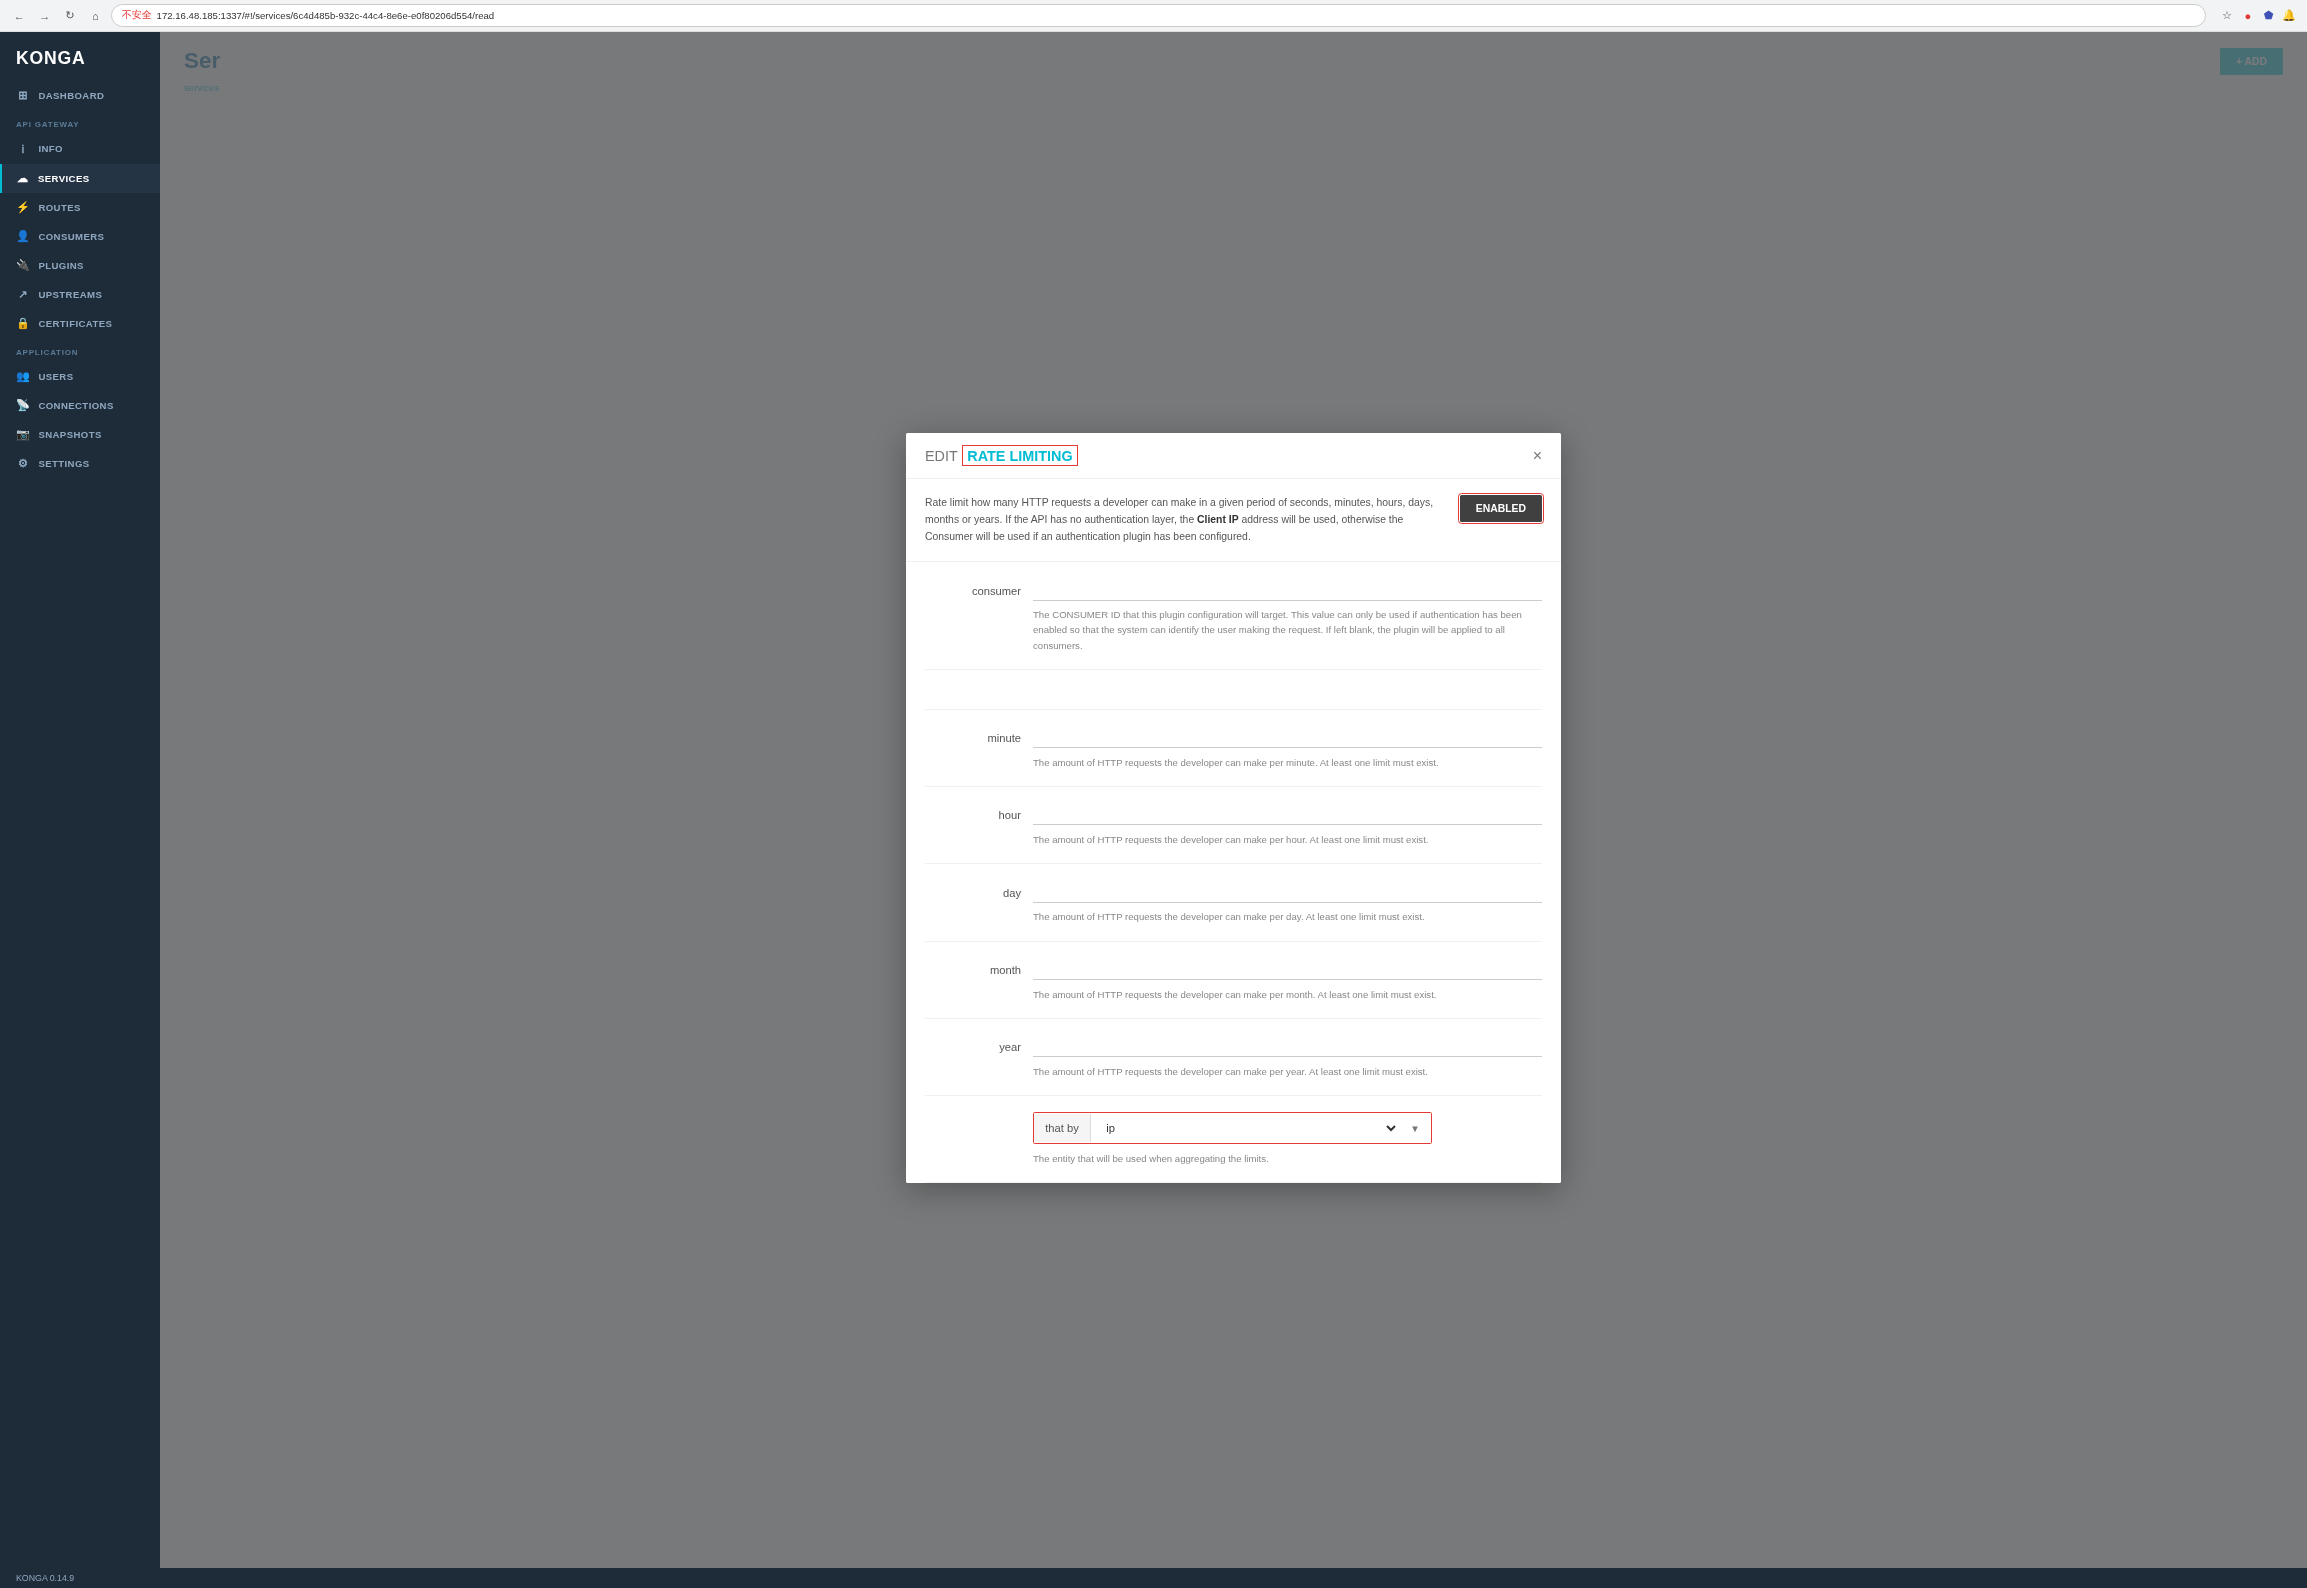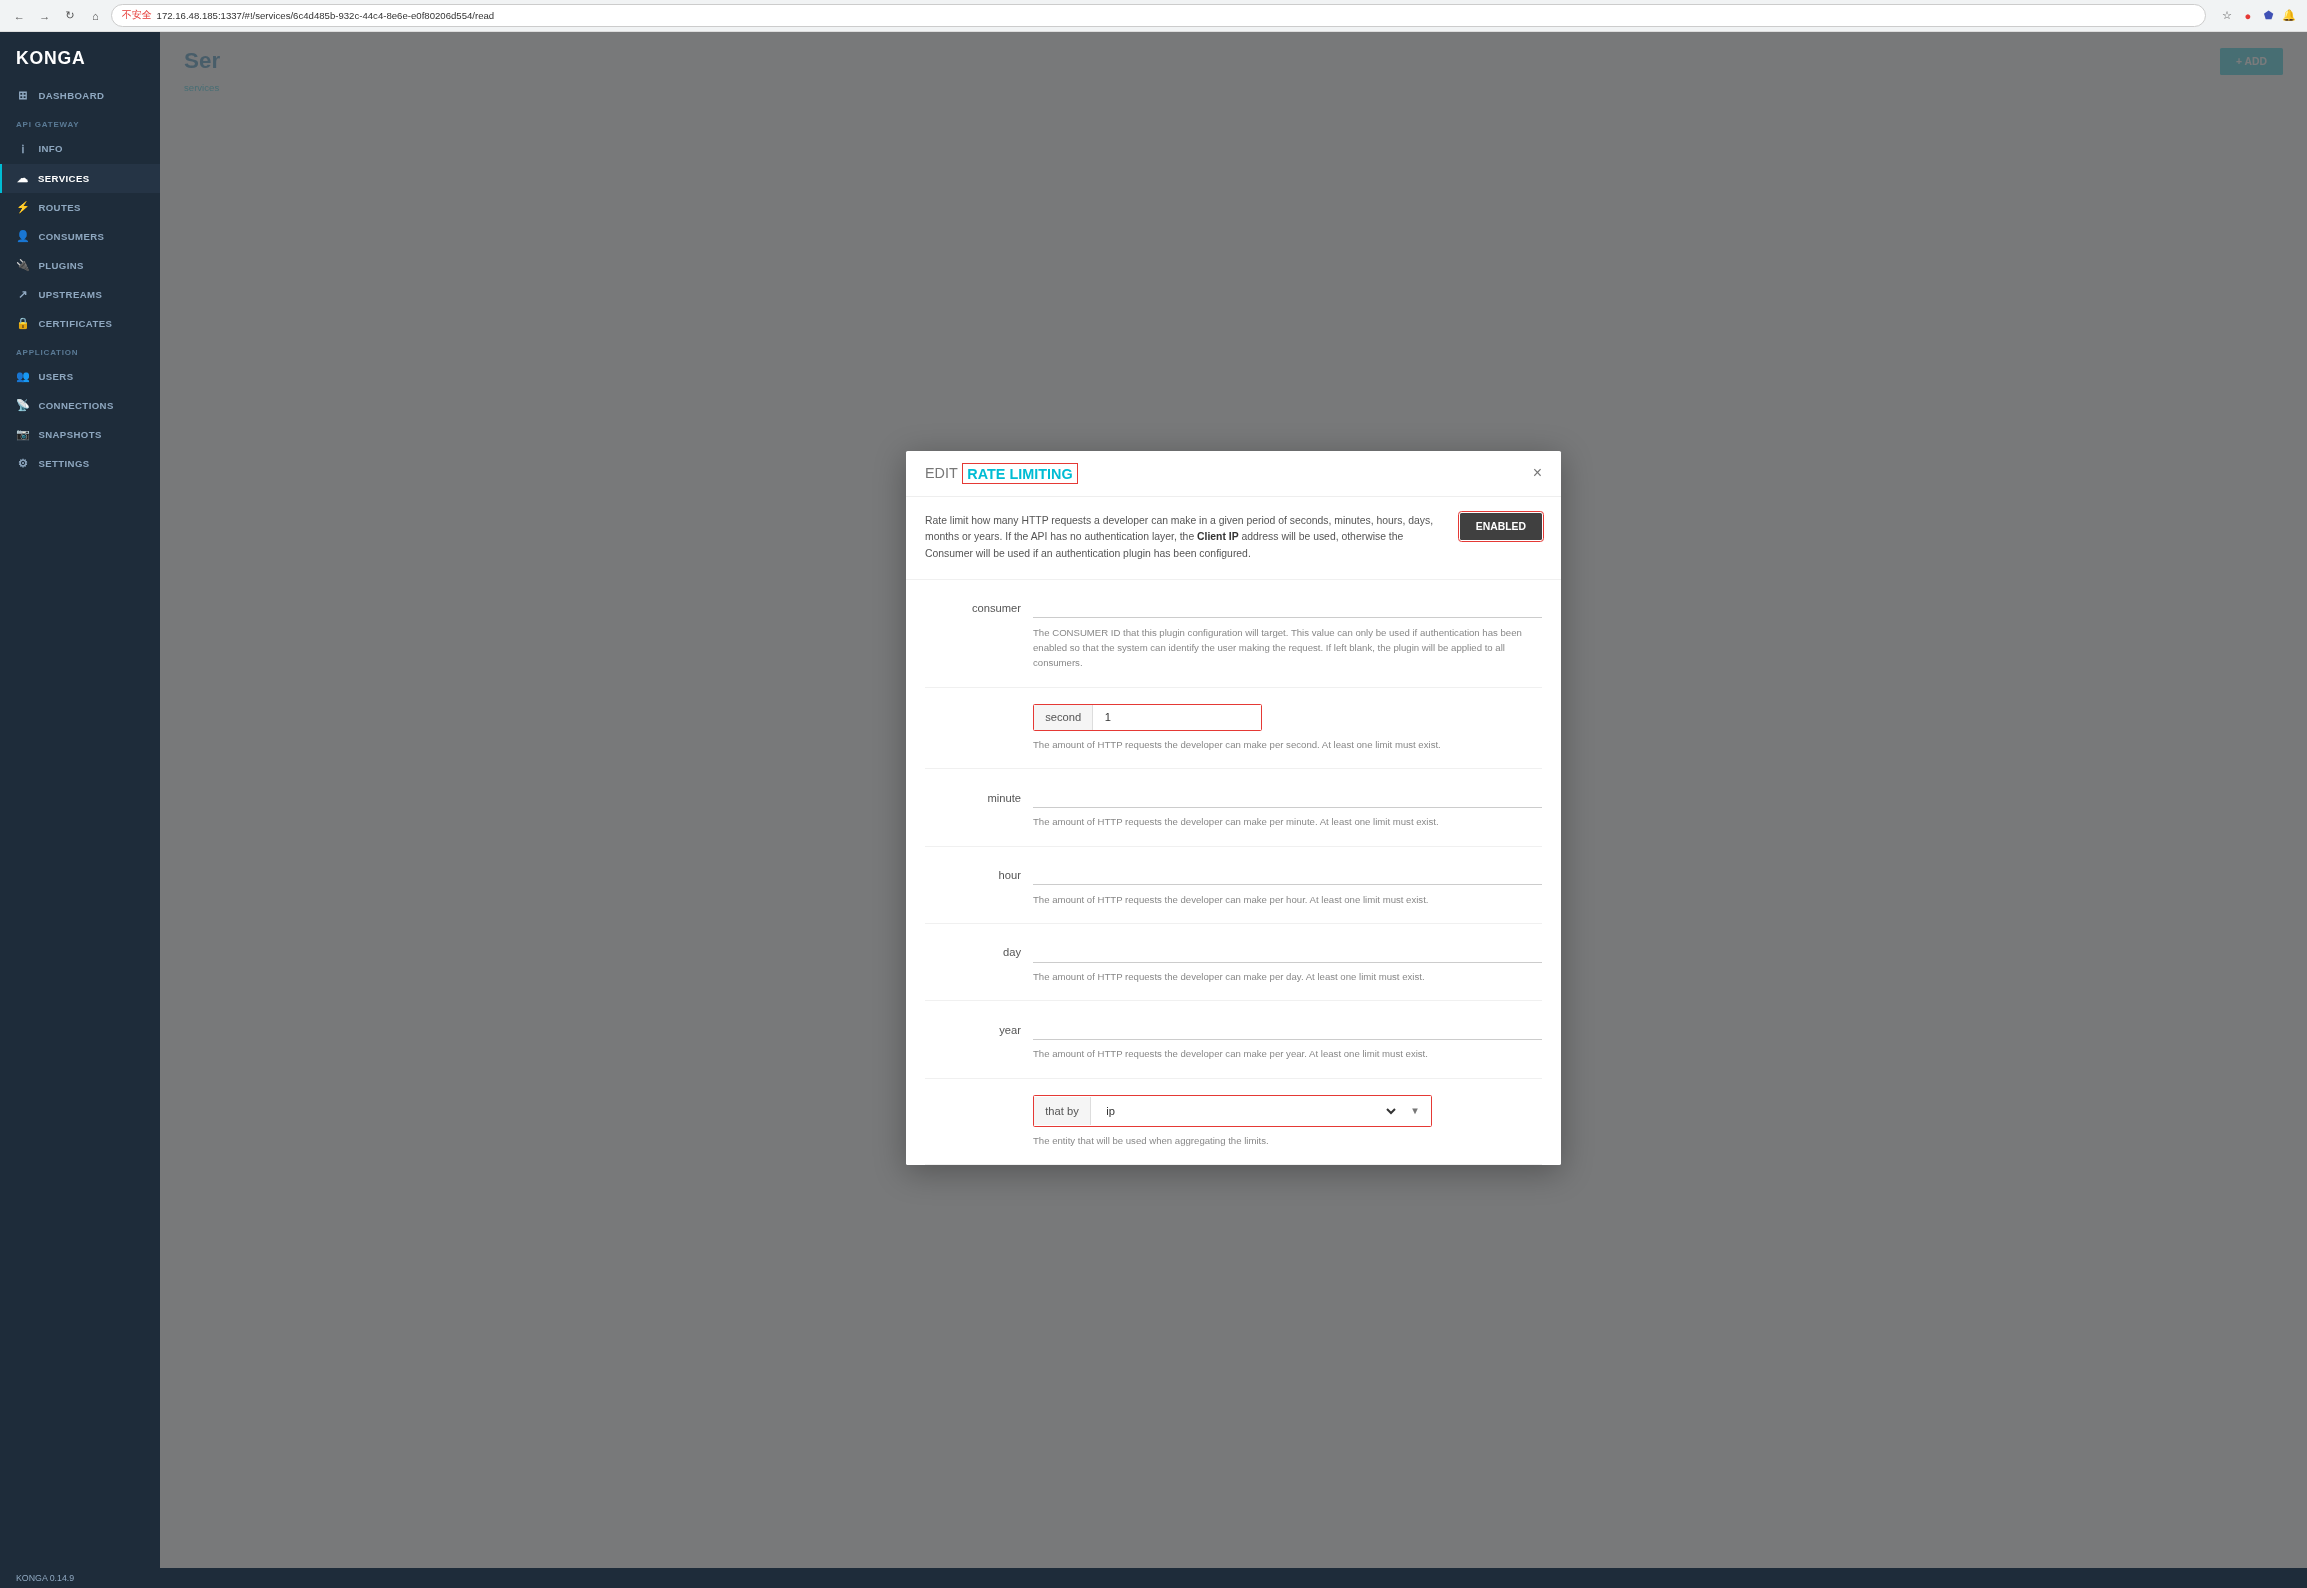--- a/index.html
+++ b/index.html
@@ -417,27 +417,20 @@
             <div class="form-row">
               <div class="form-label">consumer</div>
               <div class="form-right">
                 <input type="text" class="form-input" value="" style="">
                 <p class="form-help">The CONSUMER ID that this plugin configuration will target. This value can only be used if authentication has been enabled so that the system can identify the user making the request. If left blank, the plugin will be applied to all consumers.</p>
               </div>
             </div>
 
             <div class="form-row">
               <div class="form-label"></div>
-              <div class="form-right">
-                <div class="input-row">
-                  <div class="input-label-box">second</div>
-                  <input type="number" class="input-value-box" value="1" style="">
-                </div>
-                <p class="form-help">The amount of HTTP requests the developer can make per second. At least one limit must exist.</p>
-              </div>
             </div>
 
             <div class="form-row">
               <div class="form-label">minute</div>
               <div class="form-right">
                 <input type="text" class="form-input" value="" style="">
                 <p class="form-help">The amount of HTTP requests the developer can make per minute. At least one limit must exist.</p>
               </div>
             </div>
 
@@ -450,20 +443,27 @@
             </div>
 
             <div class="form-row">
               <div class="form-label">day</div>
               <div class="form-right">
                 <input type="text" class="form-input" value="" style="">
                 <p class="form-help">The amount of HTTP requests the developer can make per day. At least one limit must exist.</p>
               </div>
             </div>
 
+            <div class="form-row">
+              <div class="form-label">month</div>
+              <div class="form-right">
+                <input type="text" class="form-input" value="" style="">
+                <p class="form-help">The amount of HTTP requests the developer can make per month. At least one limit must exist.</p>
+              </div>
+            </div>
 
             <div class="form-row">
               <div class="form-label">year</div>
               <div class="form-right">
                 <input type="text" class="form-input" value="" style="">
                 <p class="form-help">The amount of HTTP requests the developer can make per year. At least one limit must exist.</p>
               </div>
             </div>
 
             <div class="form-row">

